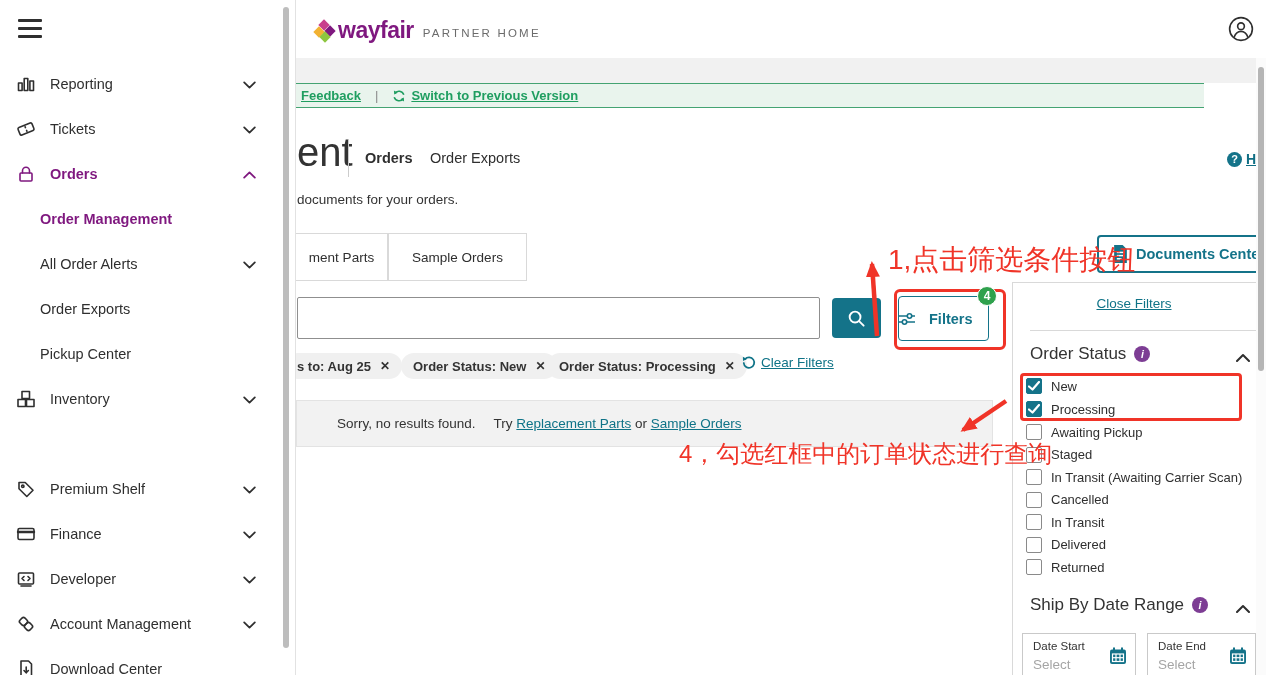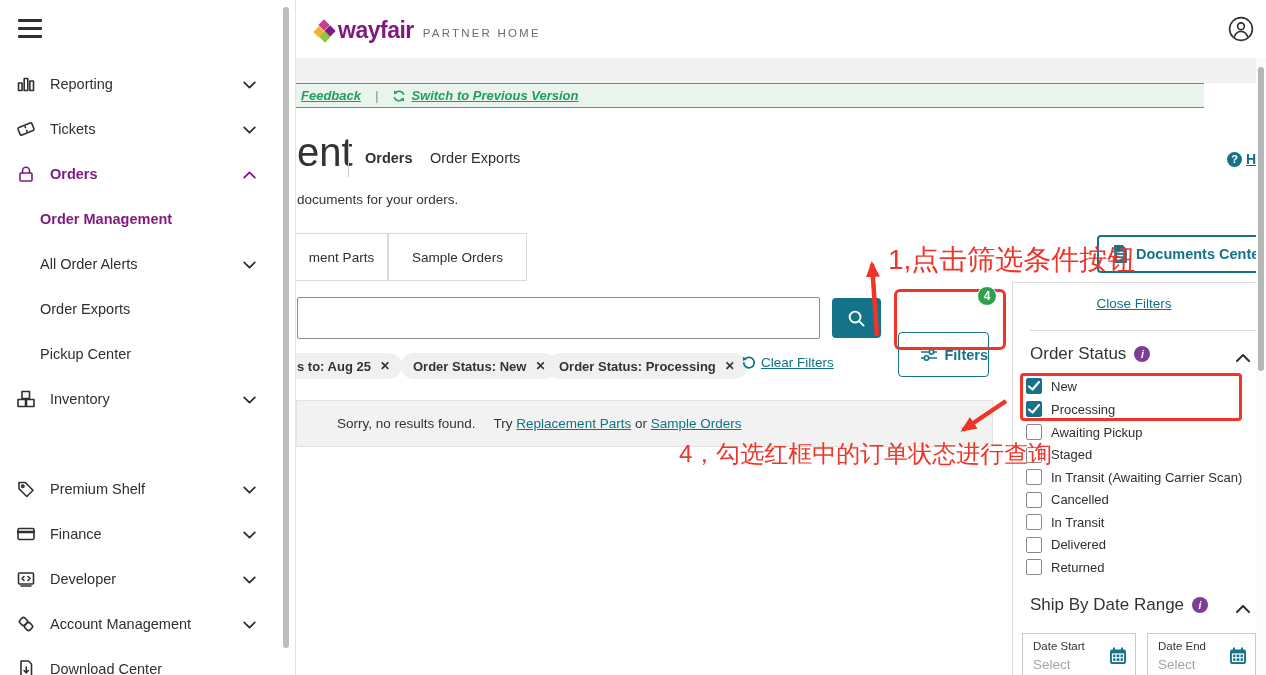--- a/index.html
+++ b/index.html
@@ -30,21 +30,21 @@
   .logo-wrap { position:absolute; left:19px; top:17px; display:flex; align-items:center; }
   .flower { width:19px; height:19px; position:relative; margin-right:4px; }
   .flower i { position:absolute; width:8px; height:8px; transform:rotate(45deg); }
   .wordmark { font-size:23px; font-weight:bold; color:#7F187F; letter-spacing:-0.5px; }
   .partner { font-size:11.5px; color:#6b6b6b; letter-spacing:2.2px; margin-left:9px; margin-top:4px; }
   .account { position:absolute; right:12px; top:16px; width:26px; height:26px; cursor:pointer; }
 
   .gray-strip { position:absolute; left:296px; top:58px; width:970px; height:25px; background:#f1f1f1; }
   #banner { position:absolute; left:296px; top:83px; width:908px; height:25px; background:#e9f4ed;
     border-top:1px solid #44a372; border-bottom:1px solid #44a372; display:flex; align-items:center;
-    font-size:13px; color:#1f9e60;font-style:italic; }
+    font-size:13px; color:#1f9e60; }
   #banner a { color:#1f9e60; font-weight:bold; text-decoration:underline; cursor:pointer; }
   #banner .sep { color:#8a8a8a; margin:0 14px; font-weight:normal; }
 
   
   .page-title { position:absolute; left:297px; top:130px; font-size:40px; color:#333; }
   .title-div { position:absolute; left:348px; top:139px; width:1px; height:38px; background:#ccc; }
   .nav-tab { position:absolute; top:150px; font-size:14.5px; cursor:pointer; }
   .help { position:absolute; top:151px; left:1227px; display:flex; align-items:center; cursor:pointer; }
   .qmark { width:15px; height:15px; border-radius:50%; background:#147389; color:#fff; font-size:11px;
     font-weight:bold; display:flex; align-items:center; justify-content:center; margin-right:4px; }
@@ -56,21 +56,21 @@
   .ctab { position:absolute; top:233px; height:47px; background:#fff; border:1px solid #d9d9d9;
     border-bottom:none; display:flex; align-items:center; justify-content:center; font-size:13.5px; cursor:pointer; }
 
   
   .search-input { position:absolute; left:297px; top:297px; width:523px; height:42px; background:#fff;
     border:1px solid #8f8f8f; border-radius:2px; font-size:14px; padding:0 10px; outline:none; }
   .search-btn { position:absolute; left:832px; top:298px; width:49px; height:40px; background:#147389;
     border:none; border-radius:4px; cursor:pointer; display:flex; align-items:center; justify-content:center; }
   .filters-btn { position:absolute; left:898px; top:296px; width:91px; height:45px; background:#fff;
     border:1.5px solid #147389; border-radius:4px; cursor:pointer; display:flex; align-items:center;
-    justify-content:flex-end; color:#147389; font-weight:bold; font-size:14.5px; gap:7px;margin-top:36px; }
+    justify-content:flex-start; color:#147389; font-weight:bold; font-size:14.5px; gap:14px; }
   .badge { position:absolute; left:977px; top:286px; width:20px; height:20px; border-radius:50%;
     background:#2fa14d; border:1.5px solid #fff; color:#fff; font-size:12px; font-weight:bold;
     display:flex; align-items:center; justify-content:center; z-index:3; }
   .docs-btn { position:absolute; left:1097px; top:235px; width:175px; height:38px; background:#fff;
     border:2px solid #147389; border-radius:4px; cursor:pointer; display:flex; align-items:center;
     color:#147389; font-weight:bold; font-size:14.5px; gap:8px; padding-left:14px; }
 
   
   .chip { position:absolute; top:353px; height:26px; background:#f0f0f0; border-radius:13px;
     display:flex; align-items:center; font-size:13px; font-weight:600; color:#333; padding:0 12px; gap:9px; }

